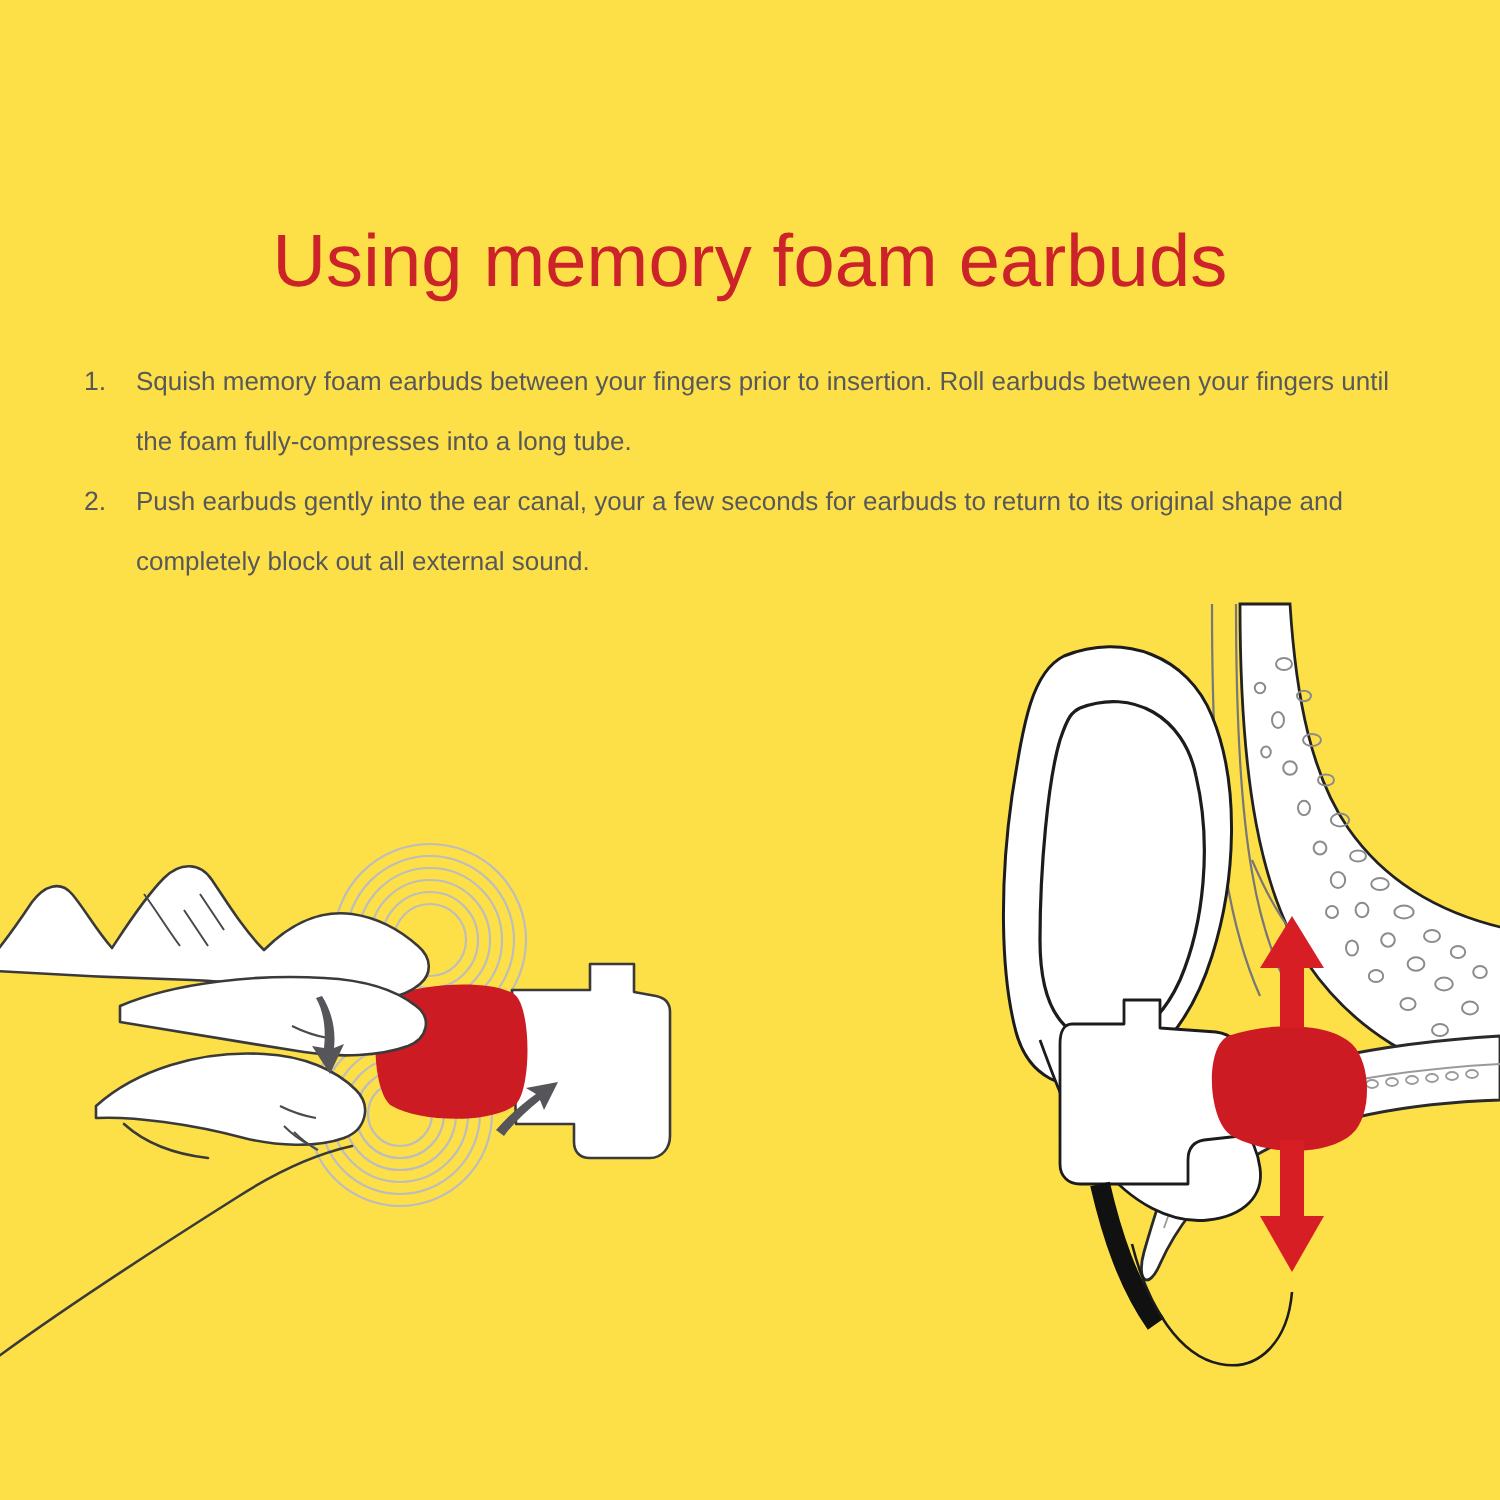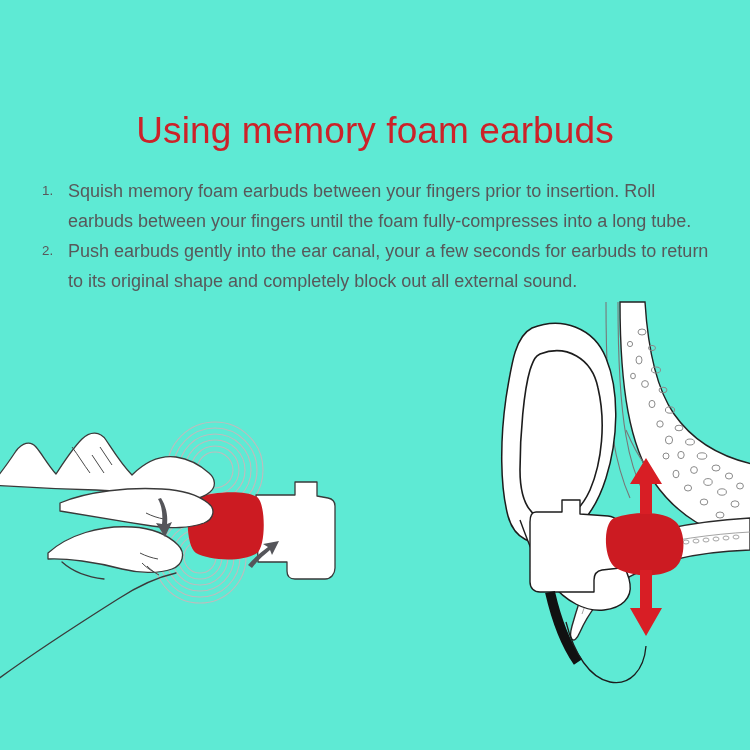--- a/index.html
+++ b/index.html
@@ -11,21 +11,21 @@
     width: 750px;
     height: 750px;
     overflow: hidden;
     font-family: "Liberation Sans", sans-serif;
     -webkit-font-smoothing: antialiased;
   }
   #page {
     position: relative;
     width: 750px;
     height: 750px;
-    background: #5eead4;
+    background: #fde047;
   }
 
   
   .title {
     position: absolute;
     left: 0;
     top: 108px;
     width: 750px;
     text-align: center;
     font-size: 37px;
@@ -57,21 +57,21 @@
     left: 42px;
     top: 0;
     width: 22px;
     font-size: 13.3px;
     line-height: 30px;
     color: #58585a;
     text-align: left;
   }
   .step-text {
     display: block;
-    font-size: 18px;
+    font-size: 13px;
     line-height: 30px;
     color: #58585a;
   }
 
   
   .illo {
     position: absolute;
   }
   .illo-left {
     left: 0px;

